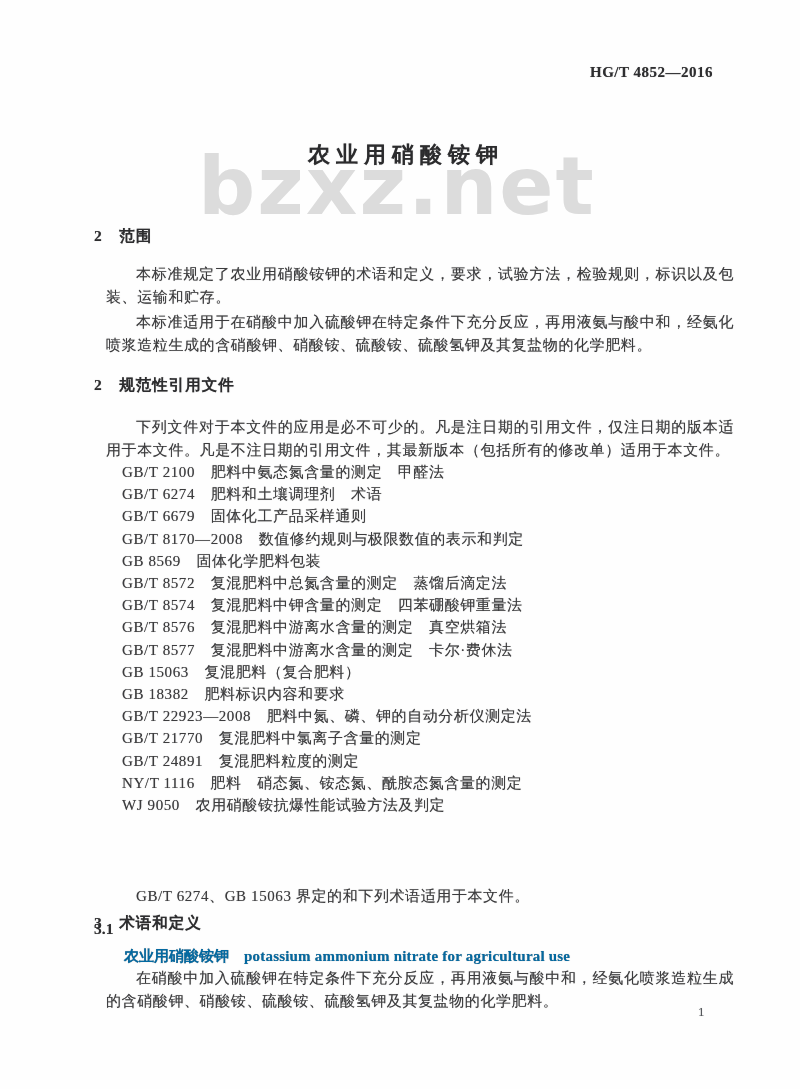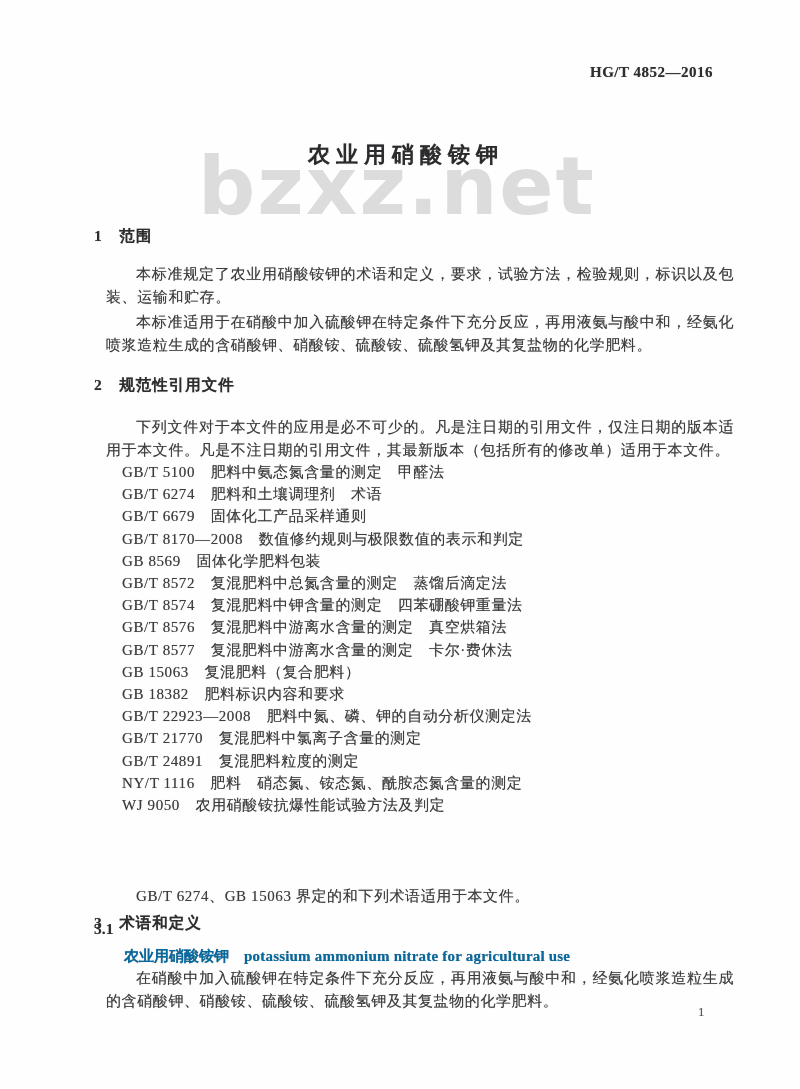--- a/index.html
+++ b/index.html
@@ -98,29 +98,29 @@
 <body>
 
 <div class="page">
 
   <div class="watermark">bzxz.net</div>
 
   <div class="header-code scan-text">HG/T 4852—2016</div>
 
   <div class="doc-title scan-text">农业用硝酸铵钾</div>
 
-  <div class="block heading scan-text" style="top:224px;">1　范围</div>
+  <div class="block heading scan-text" style="top:224px;">2　范围</div>
   <div class="block para scan-text" style="top:263px;">本标准规定了农业用硝酸铵钾的术语和定义，要求，试验方法，检验规则，标识以及包装、运输和贮存。</div>
   <div class="block para scan-text" style="top:311px;">本标准适用于在硝酸中加入硫酸钾在特定条件下充分反应，再用液氨与酸中和，经氨化喷浆造粒生成的含硝酸钾、硝酸铵、硫酸铵、硫酸氢钾及其复盐物的化学肥料。</div>
 
   <div class="block heading scan-text" style="top:373px;">2　规范性引用文件</div>
   <div class="block para scan-text" style="top:416px;">下列文件对于本文件的应用是必不可少的。凡是注日期的引用文件，仅注日期的版本适用于本文件。凡是不注日期的引用文件，其最新版本（包括所有的修改单）适用于本文件。</div>
 
   <div class="block ref-list scan-text" style="top:461px;">
-    <div class="ref-item">GB/T 5100　肥料中氨态氮含量的测定　甲醛法</div>
+    <div class="ref-item">GB/T 2100　肥料中氨态氮含量的测定　甲醛法</div>
     <div class="ref-item">GB/T 6274　肥料和土壤调理剂　术语</div>
     <div class="ref-item">GB/T 6679　固体化工产品采样通则</div>
     <div class="ref-item">GB/T 8170—2008　数值修约规则与极限数值的表示和判定</div>
     <div class="ref-item">GB 8569　固体化学肥料包装</div>
     <div class="ref-item">GB/T 8572　复混肥料中总氮含量的测定　蒸馏后滴定法</div>
     <div class="ref-item">GB/T 8574　复混肥料中钾含量的测定　四苯硼酸钾重量法</div>
     <div class="ref-item">GB/T 8576　复混肥料中游离水含量的测定　真空烘箱法</div>
     <div class="ref-item">GB/T 8577　复混肥料中游离水含量的测定　卡尔·费休法</div>
     <div class="ref-item">GB 15063　复混肥料（复合肥料）</div>
     <div class="ref-item">GB 18382　肥料标识内容和要求</div>

